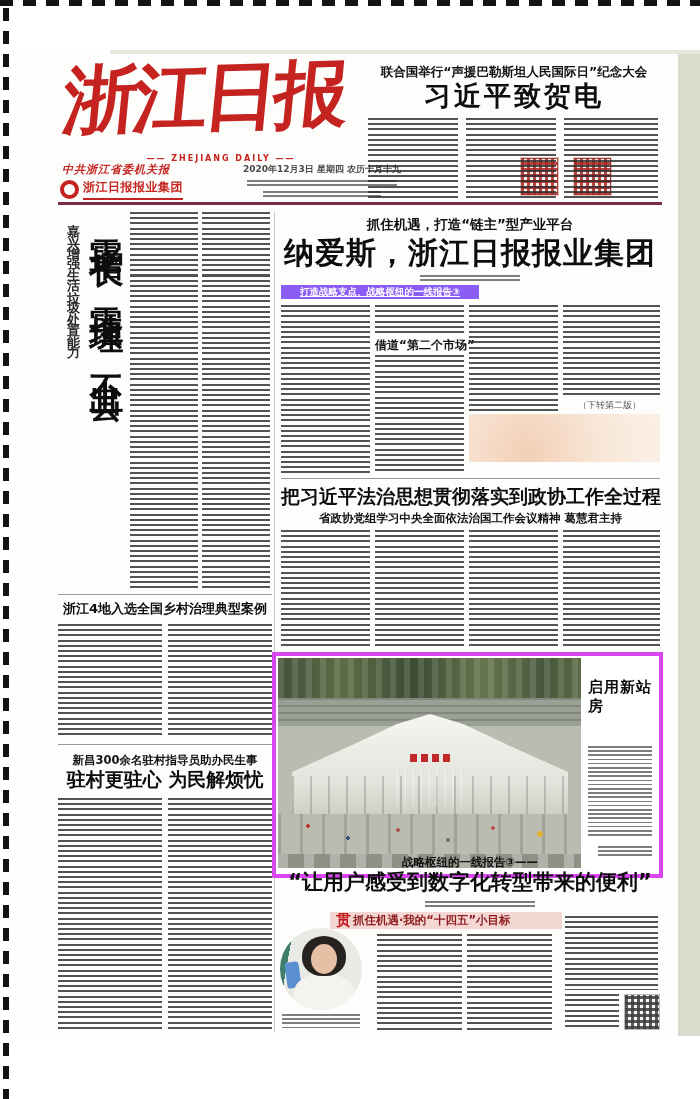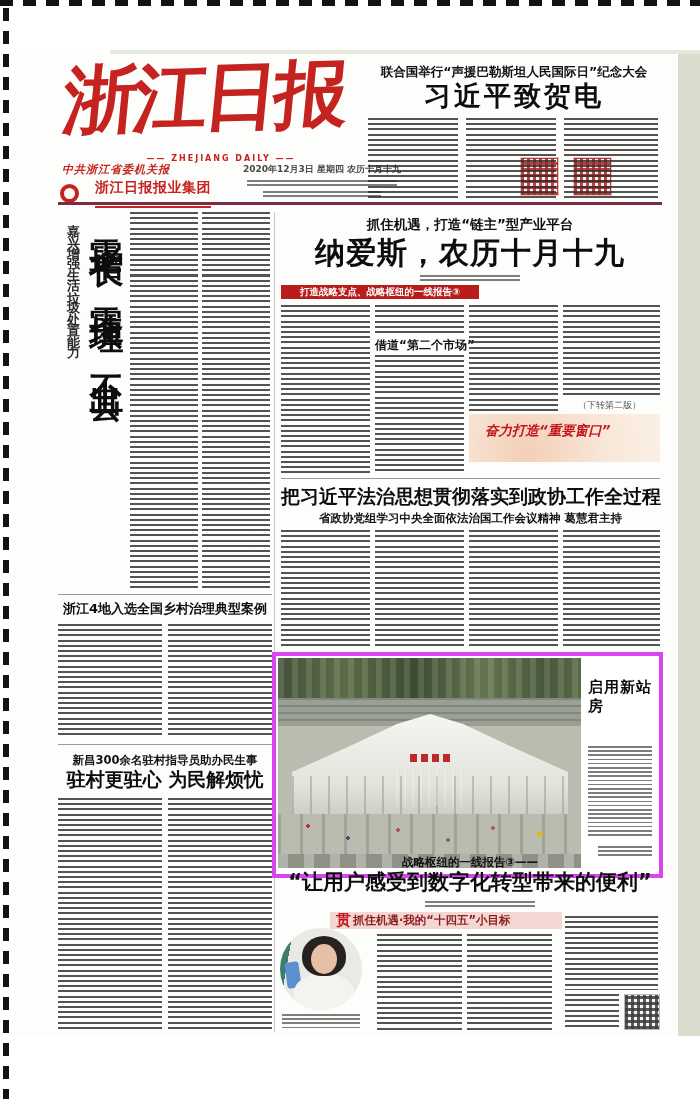--- a/index.html
+++ b/index.html
@@ -21,39 +21,39 @@
   .tx-light{background-image:repeating-linear-gradient(180deg,rgba(70,70,70,.7) 0 1.6px,rgba(0,0,0,0) 1.6px 4.2px);
       filter:blur(.4px);}
   .hr{background:#9a9a9a;}
   
   .mast-title{left:64px;top:58px;width:310px;font-size:74px;line-height:1.05;font-weight:900;
       color:#c5231f;transform:skewX(-7deg) rotate(-1.5deg);letter-spacing:-4px;white-space:nowrap;}
   .mast-en{left:96px;top:154px;width:250px;text-align:center;font-size:8px;color:#c5231f;letter-spacing:2px;font-weight:700;}
   .mast-org{left:62px;top:162px;font-size:11px;font-weight:700;color:#c5231f;letter-spacing:1px;font-style:italic;}
   .mast-group{left:60px;top:179px;display:flex;align-items:center;gap:4px;}
   .ring{width:11px;height:11px;border:4px solid #c5231f;border-radius:50%;display:inline-block;}
-  .mast-group-label{font-size:14px;font-weight:900;color:#c5231f;letter-spacing:.5px;border-bottom:2px solid #c5231f;padding-bottom:9px;margin-left:12px;}
+  .mast-group-label{font-size:12px;font-weight:900;color:#c5231f;letter-spacing:.5px;border-bottom:2px solid #c5231f;padding-bottom:2px;}
   .dateline{left:233px;top:163px;width:178px;text-align:center;}
   .date-main{font-size:9px;color:#4a4a4a;font-weight:700;white-space:nowrap;}
   .qr{border:1px solid #e0c7c2;background:
       repeating-linear-gradient(0deg,rgba(165,40,38,.85) 0 3px,transparent 3px 6px),
       repeating-linear-gradient(90deg,rgba(165,40,38,.85) 0 3px,#fbf2ef 3px 6px);}
   .mast-rule{left:58px;top:202px;width:604px;height:3px;background:#7c2b46;}
   
   .kicker{font-weight:700;color:#111;}
   .headline{font-weight:900;color:#0d0d0d;white-space:nowrap;}
   .center{text-align:center;}
   
   .vert{writing-mode:vertical-rl;text-orientation:upright;}
   .v-kicker{left:64px;top:214px;height:345px;font-size:13px;font-weight:700;letter-spacing:11px;color:#2a2a2a;}
   .v-headline{left:84px;top:212px;height:382px;font-size:34px;font-weight:900;letter-spacing:7px;color:#0d0d0d;}
   .divider-v{left:274px;top:212px;width:1px;height:820px;background:#c9c9c9;}
   
-  .red-banner{background:#b91c1c;color:#fff;font-size:9.5px;font-weight:700;
-      display:flex;align-items:center;justify-content:center;white-space:nowrap;}
+  .red-banner{background:#8b5cf6;color:#fff;font-size:9.5px;font-weight:700;
+      display:flex;align-items:center;justify-content:center;white-space:nowrap;text-decoration:underline;}
   
   .slogan{background:radial-gradient(circle at 30% 80%,#f3cfb6 0%,#f8e7d8 55%,#fbf0e6 100%);
       color:#c3161c;font-weight:900;font-style:italic;font-size:13.5px;line-height:1.5;
       padding:6px 8px 0 10px;box-sizing:border-box;}
   .slogan .l2{margin-left:6px;}
   
   .photo-box{left:272px;top:652px;width:383px;height:218px;border:4px solid #d946ef;background:#fff;}
   .station{left:2px;top:2px;width:303px;height:210px;background:#b9bcae;overflow:hidden;}
   .trees{left:0;top:0;width:303px;height:40px;
       background:linear-gradient(90deg,#44523a,#5c6c46 22%,#3c4c33 45%,#65754e 68%,#47573b 88%,#5a6a45);}
@@ -137,32 +137,31 @@
 <div class="abs tx" style="left:58px;top:624px;width:104px;height:112px;"></div>
 <div class="abs tx" style="left:168px;top:624px;width:104px;height:112px;"></div>
 
 <div class="abs hr" style="left:58px;top:744px;width:214px;height:1px;"></div>
 <div class="abs kicker center" style="left:58px;top:753px;width:214px;font-size:11.5px;">新昌300余名驻村指导员助办民生事</div>
 <div class="abs headline center" style="left:58px;top:767px;width:214px;font-size:19px;">驻村更驻心 为民解烦忧</div>
 <div class="abs tx" style="left:58px;top:798px;width:104px;height:232px;"></div>
 <div class="abs tx" style="left:168px;top:798px;width:104px;height:232px;"></div>
 
 <div class="abs kicker center" style="left:280px;top:216px;width:380px;font-size:13.5px;">抓住机遇，打造“链主”型产业平台</div>
-<div class="abs headline center" style="left:280px;top:233px;width:380px;font-size:30px;letter-spacing:1px;">纳爱斯，农历十月十九</div>
+<div class="abs headline center" style="left:280px;top:233px;width:380px;font-size:30px;letter-spacing:1px;">纳爱斯，浙江日报报业集团</div>
 <div class="abs tx-light" style="left:420px;top:275px;width:100px;height:6px;"></div>
 <div class="abs red-banner" style="left:281px;top:285px;width:198px;height:14px;">打造战略支点、战略枢纽的一线报告③</div>
 <div class="abs tx" style="left:281px;top:305px;width:89px;height:170px;"></div>
 <div class="abs tx" style="left:375px;top:305px;width:89px;height:28px;"></div>
 <div class="abs kicker" style="left:375px;top:337px;font-size:12px;">借道“第二个市场”</div>
 <div class="abs tx" style="left:375px;top:355px;width:89px;height:120px;"></div>
 <div class="abs tx" style="left:469px;top:305px;width:89px;height:106px;"></div>
 <div class="abs tx" style="left:563px;top:305px;width:97px;height:90px;"></div>
 <div class="abs small-note" style="left:578px;top:399px;">（下转第二版）</div>
 <div class="abs slogan" style="left:469px;top:414px;width:191px;height:48px;">
-  <div class="l2">奋力打造“重要窗口”</div>
 </div>
 
 <div class="abs hr" style="left:281px;top:478px;width:379px;height:1px;"></div>
 <div class="abs headline center" style="left:281px;top:484px;width:379px;font-size:19px;">把习近平法治思想贯彻落实到政协工作全过程</div>
 <div class="abs kicker center" style="left:281px;top:511px;width:379px;font-size:11.5px;">省政协党组学习中央全面依法治国工作会议精神 葛慧君主持</div>
 <div class="abs tx" style="left:281px;top:530px;width:89px;height:118px;"></div>
 <div class="abs tx" style="left:375px;top:530px;width:89px;height:118px;"></div>
 <div class="abs tx" style="left:469px;top:530px;width:89px;height:118px;"></div>
 <div class="abs tx" style="left:563px;top:530px;width:97px;height:118px;"></div>
 

